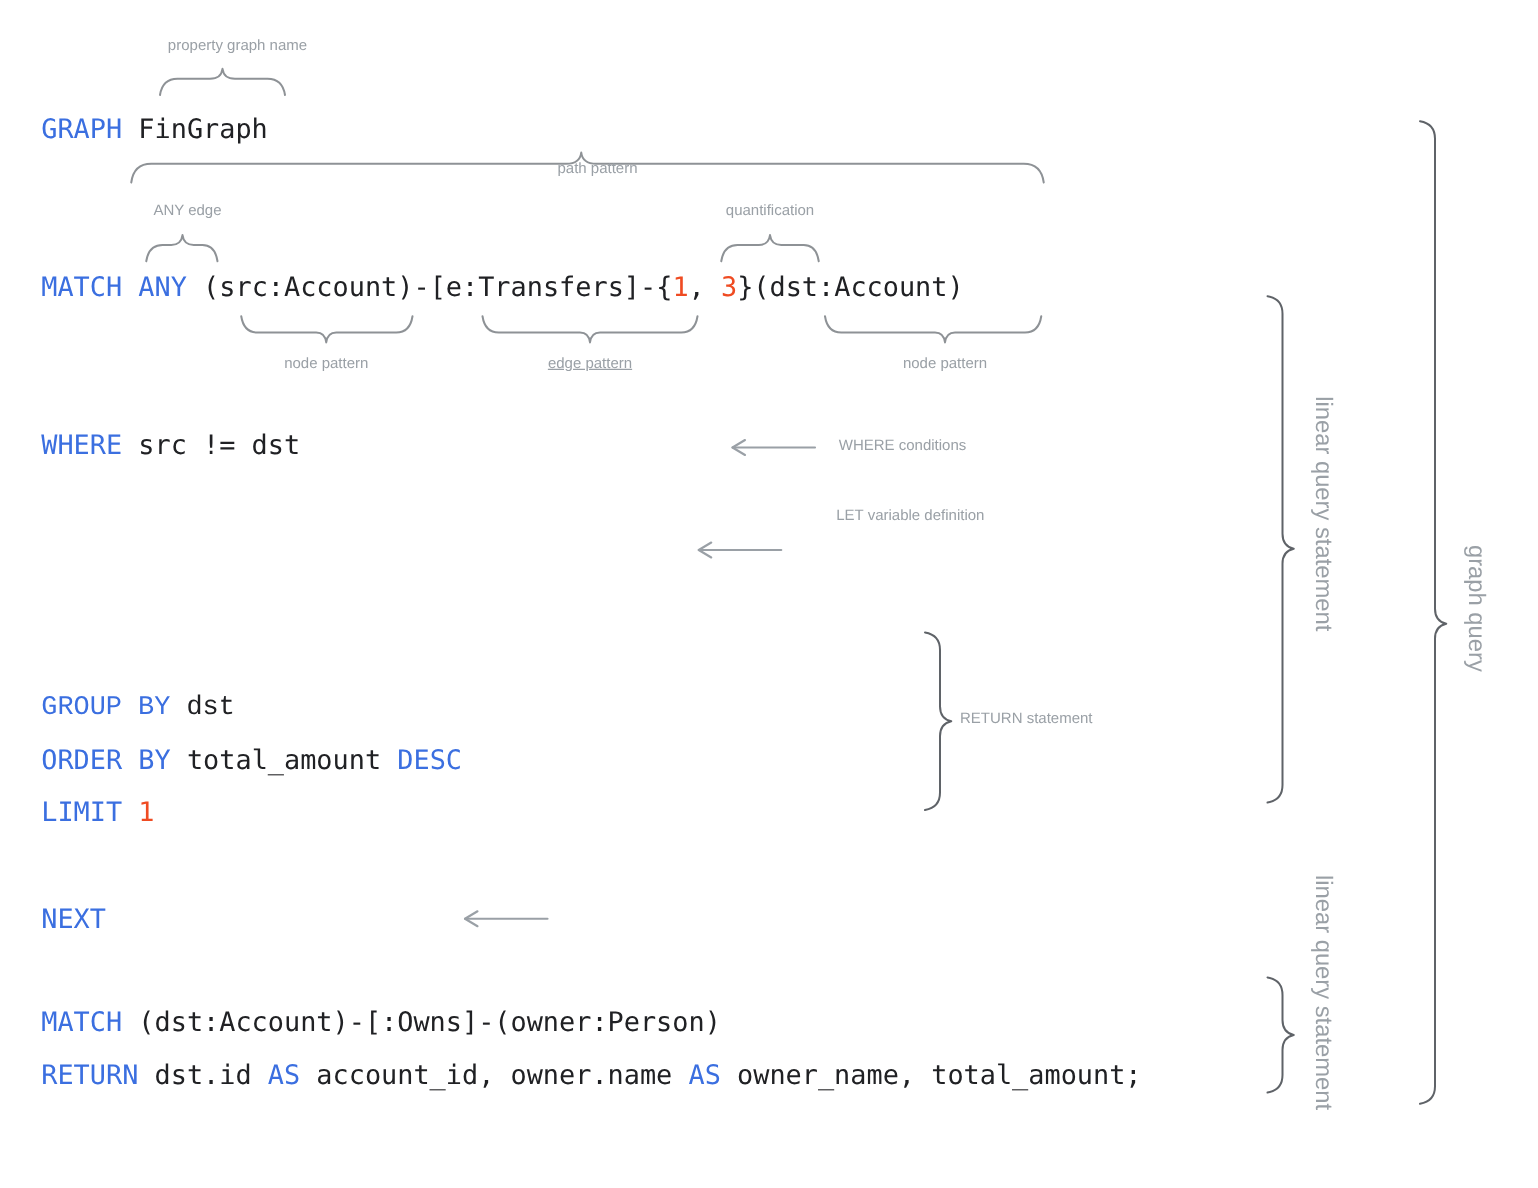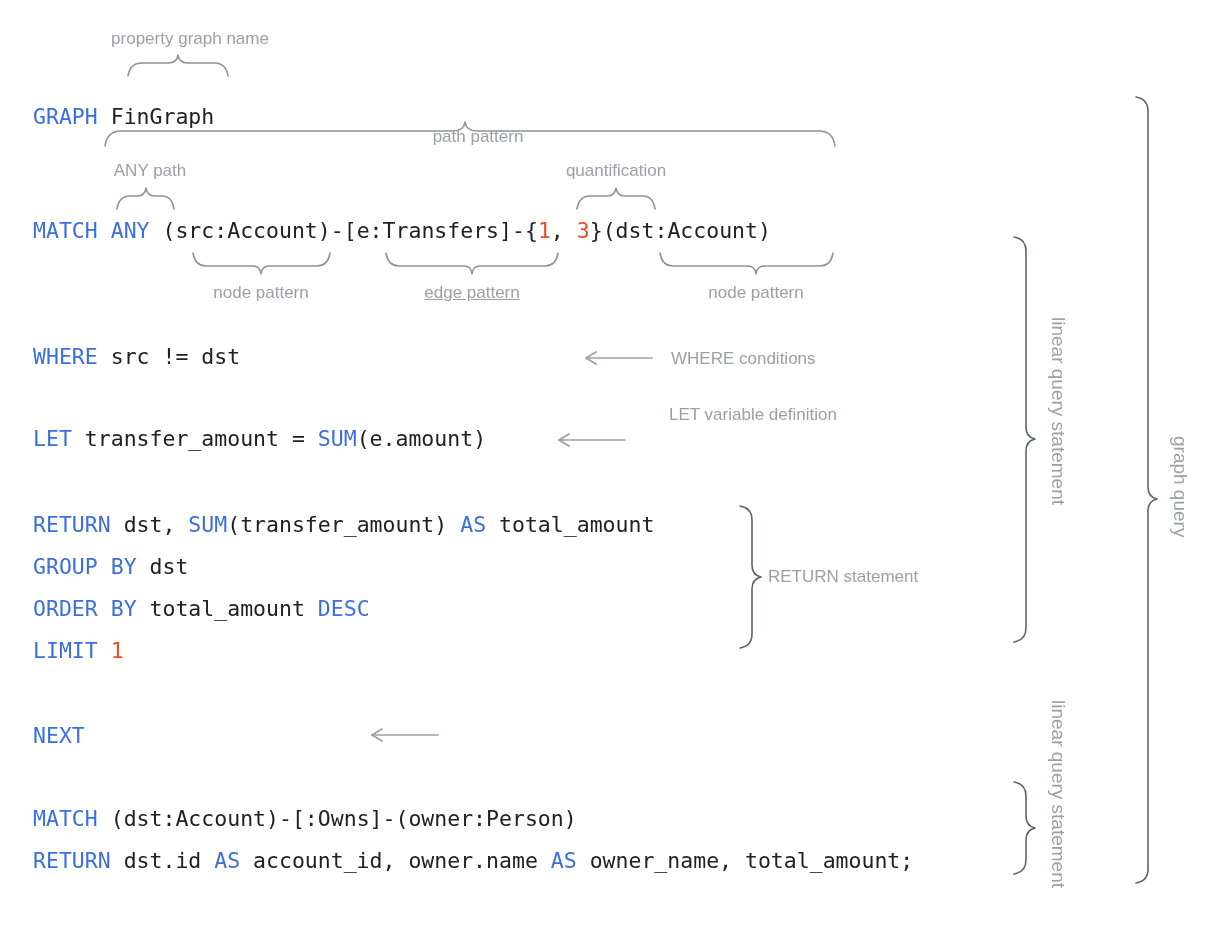--- a/index.html
+++ b/index.html
@@ -32,21 +32,21 @@
     letter-spacing: 0px;
   }
   .kw  { color: #3b6fe0; }
   .num { color: #ef4b22; }
   .pl  { color: #202124; }
 
   
   .label {
     position: absolute;
     font-family: "Liberation Sans", sans-serif;
-    font-size: 17px;
+    font-size: 12px;
     line-height: 1;
     color: #9aa0a6;
     white-space: nowrap;
   }
   .label.center { transform: translateX(-50%); }
 
   .vlabel {
     position: absolute;
     font-family: "Liberation Sans", sans-serif;
     font-size: 19px;
@@ -130,21 +130,21 @@
 
     <path class="brace" d="M 1014 782 Q 1026 784 1026 796 L 1026 816 Q 1026 826 1035 828 Q 1026 830 1026 840 L 1026 860 Q 1026 872 1014 874"></path>
 
     <path class="brace" d="M 1136 97 Q 1148 99 1148 111 L 1148 487 Q 1148 497 1157 499 Q 1148 501 1148 511 L 1148 869 Q 1148 881 1136 883"></path>
   </svg>
 
   <div class="label center" style="left:190px; top:30px;">property graph name</div>
 
   <div class="label center" style="left:478px; top:96px;margin-top:32px;">path pattern</div>
 
-  <div class="label center" style="left:150px; top:162px;">ANY path</div>
+  <div class="label center" style="left:150px; top:162px;">ANY edge</div>
 
   <div class="label center" style="left:616px; top:162px;">quantification</div>
 
   <div class="label center" style="left:261px; top:284px;">node pattern</div>
 
   <div class="label center" style="left:472px; top:284px;text-decoration:underline;">edge pattern</div>
 
   <div class="label center" style="left:756px; top:284px;">node pattern</div>
 
   <div class="label" style="left:671px; top:350px;">WHERE conditions</div>
@@ -153,31 +153,29 @@
 
   <div class="label" style="left:768px; top:568px;">RETURN statement</div>
 
 
   <div class="vlabel" style="left:1068px; top:317px;">linear query statement</div>
 
   <div class="vlabel" style="left:1068px; top:700px;">linear query statement</div>
 
   <div class="vlabel" style="left:1190px; top:436px;">graph query</div>
 
-  <div class="code" style="left:33px; top:106px;"><span class="kw">GRAPH</span><span class="pl"> </span><span class="pl">FinGraph</span></div>
+  <div class="code" style="left:33px; top:93px;"><span class="kw">GRAPH</span><span class="pl"> </span><span class="pl">FinGraph</span></div>
 
   <div class="code" style="left:33px; top:220px;"><span class="kw">MATCH</span><span class="pl"> </span><span class="kw">ANY</span><span class="pl"> </span><span class="pl">(src:Account)</span><span class="pl">-</span><span class="pl">[e:Transfers]</span><span class="pl">-</span><span class="pl">{</span><span class="num">1</span><span class="pl">, </span><span class="num">3</span><span class="pl">}</span><span class="pl">(dst:Account)</span></div>
 
   <div class="code" style="left:33px; top:346px;"><span class="kw">WHERE</span><span class="pl"> </span><span class="pl">src != dst</span></div>
 
-  <div class="code" style="left:33px; top:428px;"><span class="kw">LET</span><span class="pl"> </span><span class="pl">transfer_amount = </span><span class="kw">SUM</span><span class="pl">(e.amount)</span></div>
 
-  <div class="code" style="left:33px; top:514px;"><span class="kw">RETURN</span><span class="pl"> </span><span class="pl">dst, </span><span class="kw">SUM</span><span class="pl">(transfer_amount) </span><span class="kw">AS</span><span class="pl"> total_amount</span></div>
 
-  <div class="code" style="left:33px; top:556px;"><span class="kw">GROUP</span><span class="pl"> </span><span class="kw">BY</span><span class="pl"> </span><span class="pl">dst</span></div>
+  <div class="code" style="left:33px; top:556px;font-family:Liberation Mono, monospace;"><span class="kw">GROUP</span><span class="pl"> </span><span class="kw">BY</span><span class="pl"> </span><span class="pl">dst</span></div>
 
   <div class="code" style="left:33px; top:598px;"><span class="kw">ORDER</span><span class="pl"> </span><span class="kw">BY</span><span class="pl"> </span><span class="pl">total_amount</span><span class="pl"> </span><span class="kw">DESC</span></div>
 
   <div class="code" style="left:33px; top:640px;"><span class="kw">LIMIT</span><span class="pl"> </span><span class="num">1</span></div>
 
   <div class="code" style="left:33px; top:725px;"><span class="kw">NEXT</span></div>
 
   <div class="code" style="left:33px; top:808px;text-align:center;"><span class="kw">MATCH</span><span class="pl"> </span><span class="pl">(dst:Account)-[:Owns]-(owner:Person)</span></div>
 
   <div class="code" style="left:33px; top:850px;"><span class="kw">RETURN</span><span class="pl"> </span><span class="pl">dst.id </span><span class="kw">AS</span><span class="pl"> account_id, owner.name </span><span class="kw">AS</span><span class="pl"> owner_name, total_amount;</span></div>

